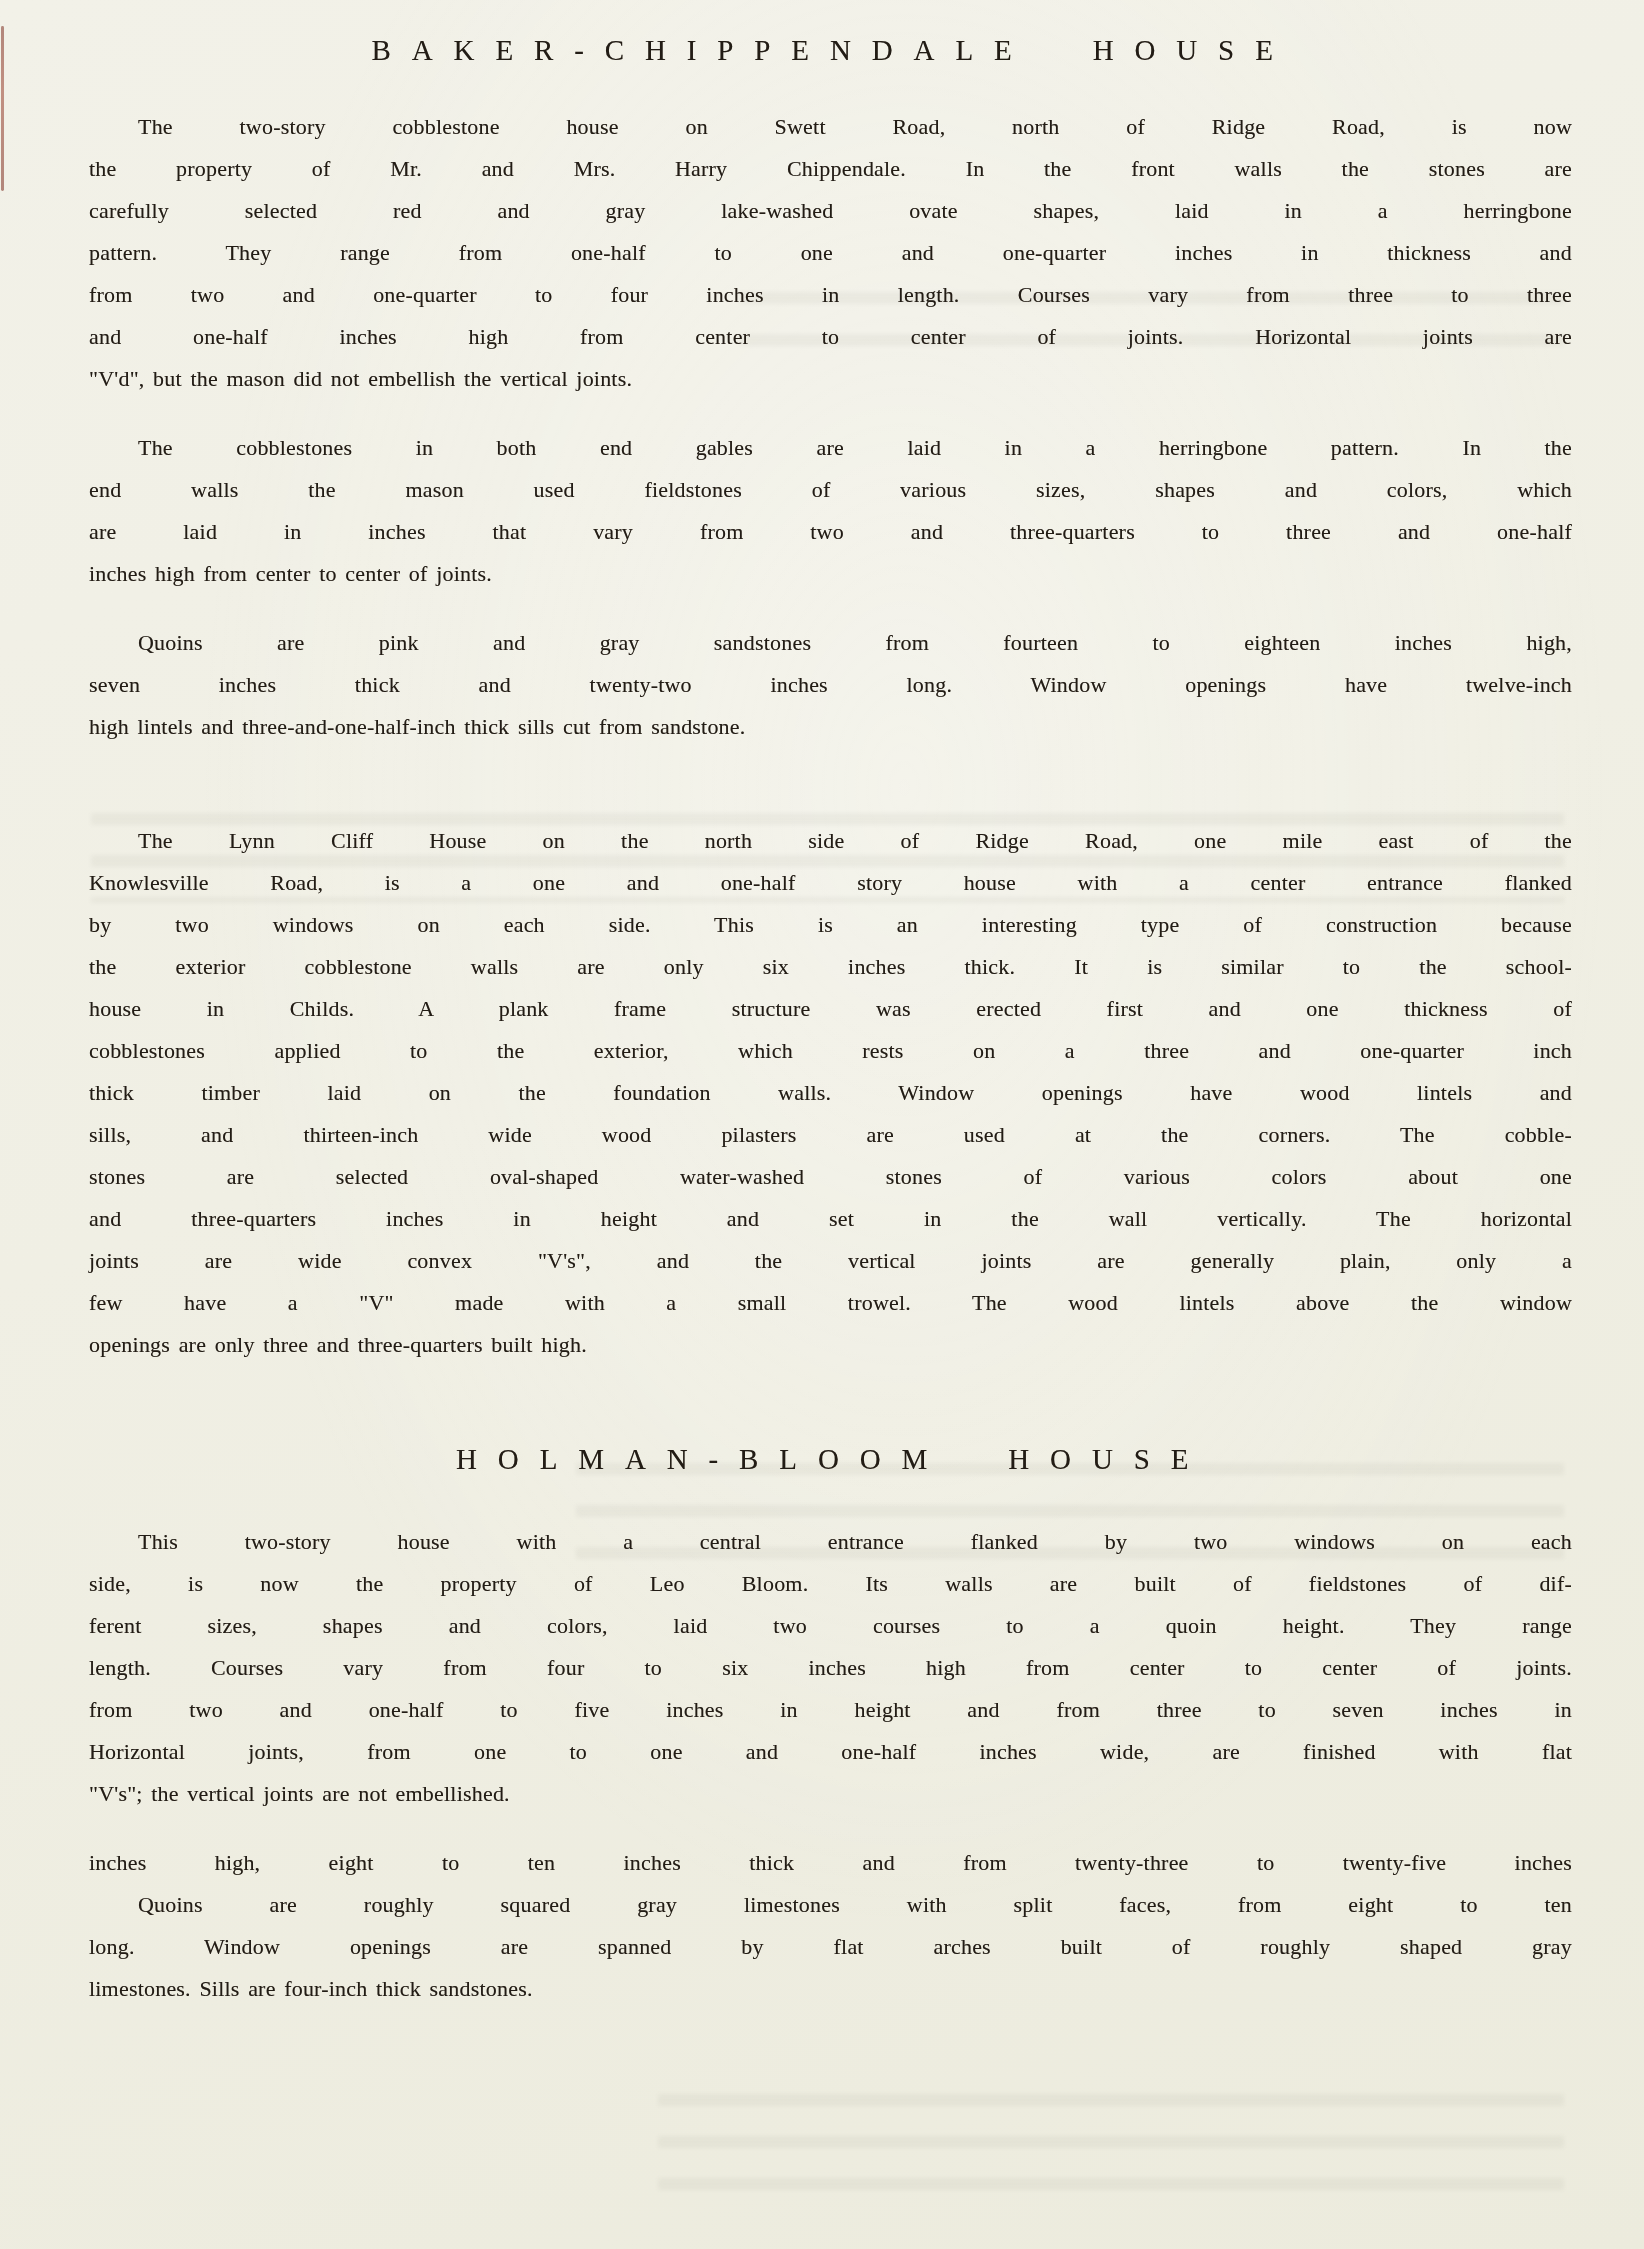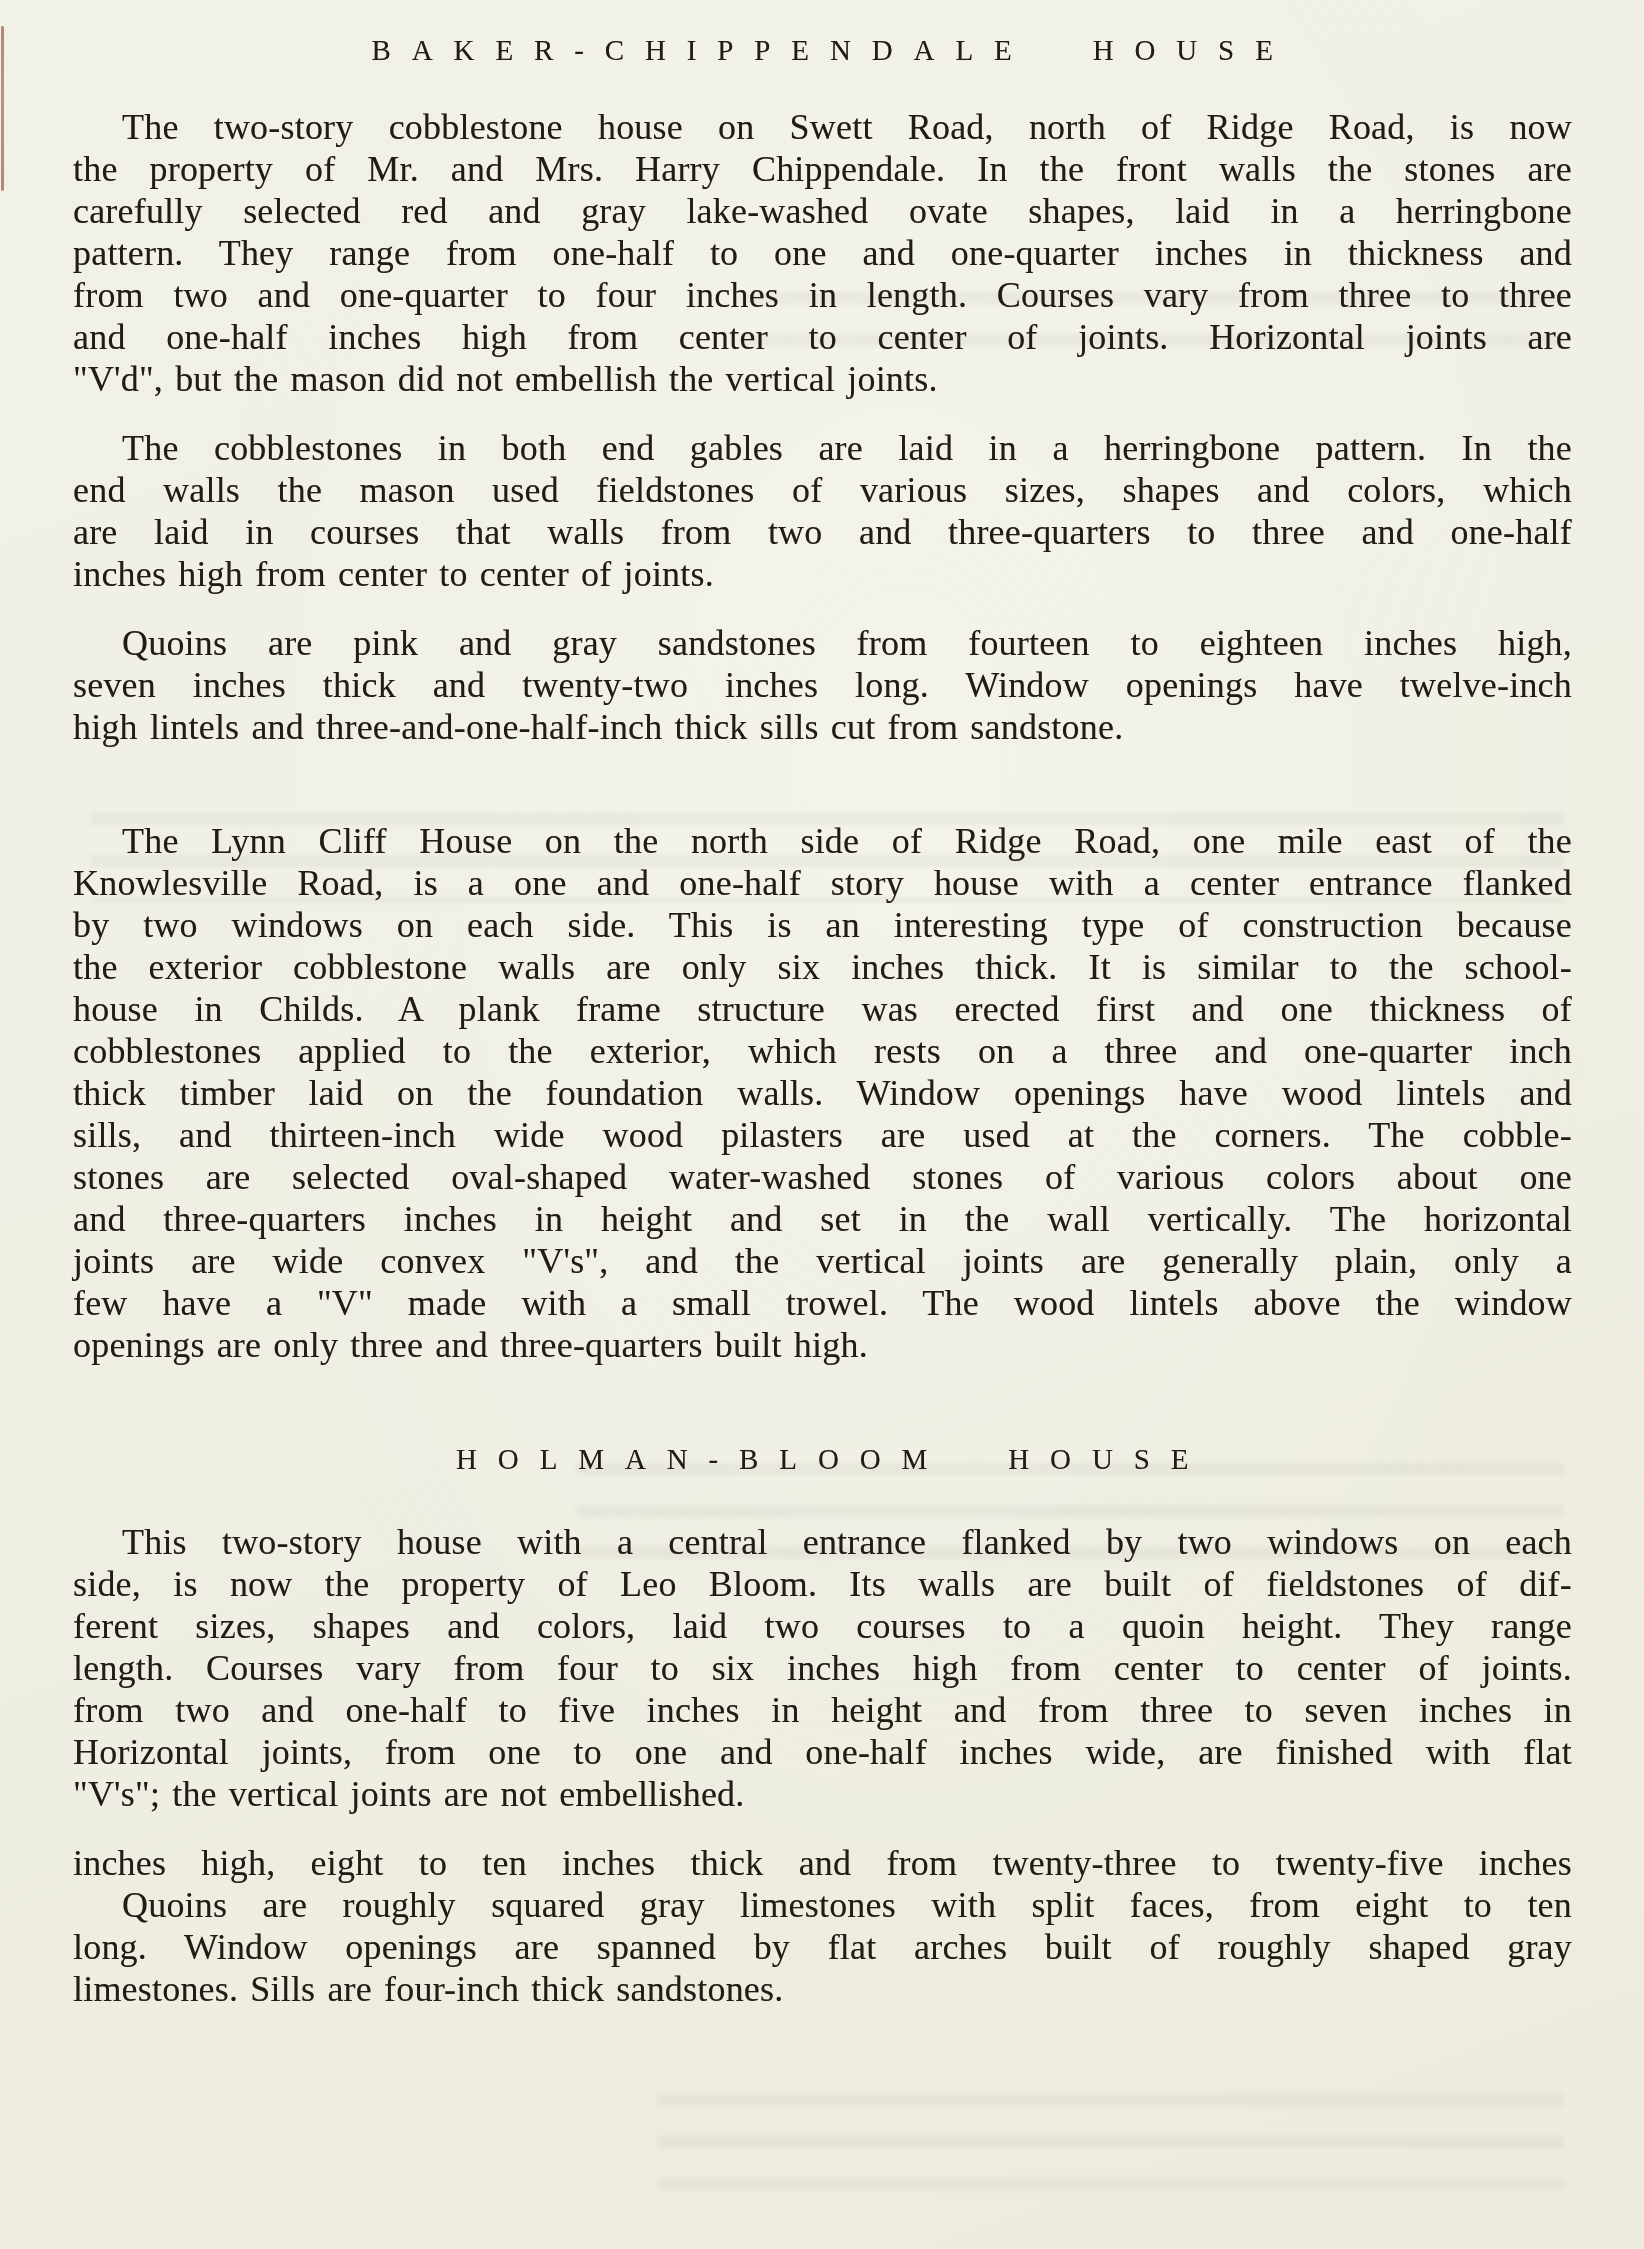--- a/index.html
+++ b/index.html
@@ -34,27 +34,28 @@
     word-spacing: 1.1em;
     padding-left: 0.7em;
     margin: 0 0 41px 0;
     white-space: nowrap;
     text-shadow: 0 0 0.5px rgba(35,22,10,0.4);
   }
   .section--first .heading { margin-bottom: 35px; }
   .section:not(.section--first) { margin-top: 72px; }
   .paragraph + .paragraph { margin-top: 27px; }
   .line {
-    font-size: 36px;
+    font-size: 22px;
     line-height: 42px;
     letter-spacing: 0.2px;
     word-spacing: 2.9px;
     text-align: justify;
     text-align-last: justify;
     text-shadow: 0 0 0.5px rgba(35,22,10,0.38);
+    margin-left: 16px;
   }
   .line--first { text-indent: 49px; }
   .line--last { text-align-last: left; }
   .page-number {
     margin-top: 56px;
     padding-bottom: 9.6px;
     text-align: center;
     font-size: 28px;
     line-height: 30px;
     text-shadow: 0 0 0.5px rgba(35,22,10,0.38);
@@ -111,21 +112,21 @@
             <div class="line">the property of Mr. and Mrs. Harry Chippendale. In the front walls the stones are</div>
             <div class="line">carefully selected red and gray lake-washed ovate shapes, laid in a herringbone</div>
             <div class="line">pattern. They range from one-half to one and one-quarter inches in thickness and</div>
             <div class="line">from two and one-quarter to four inches in length. Courses vary from three to three</div>
             <div class="line">and one-half inches high from center to center of joints. Horizontal joints are</div>
             <div class="line line--last">"V'd", but the mason did not embellish the vertical joints.</div>
           </div>
           <div class="paragraph">
             <div class="line line--first">The cobblestones in both end gables are laid in a herringbone pattern. In the</div>
             <div class="line">end walls the mason used fieldstones of various sizes, shapes and colors, which</div>
-            <div class="line">are laid in courses that walls from two and three-quarters to three and one-half</div>
+            <div class="line">are laid in inches that vary from two and three-quarters to three and one-half</div>
             <div class="line line--last">inches high from center to center of joints.</div>
           </div>
           <div class="paragraph">
             <div class="line line--first">Quoins are pink and gray sandstones from fourteen to eighteen inches high,</div>
             <div class="line">seven inches thick and twenty-two inches long. Window openings have twelve-inch</div>
             <div class="line line--last">high lintels and three-and-one-half-inch thick sills cut from sandstone.</div>
           </div>
         </div>
       </section>
       <section class="section">

